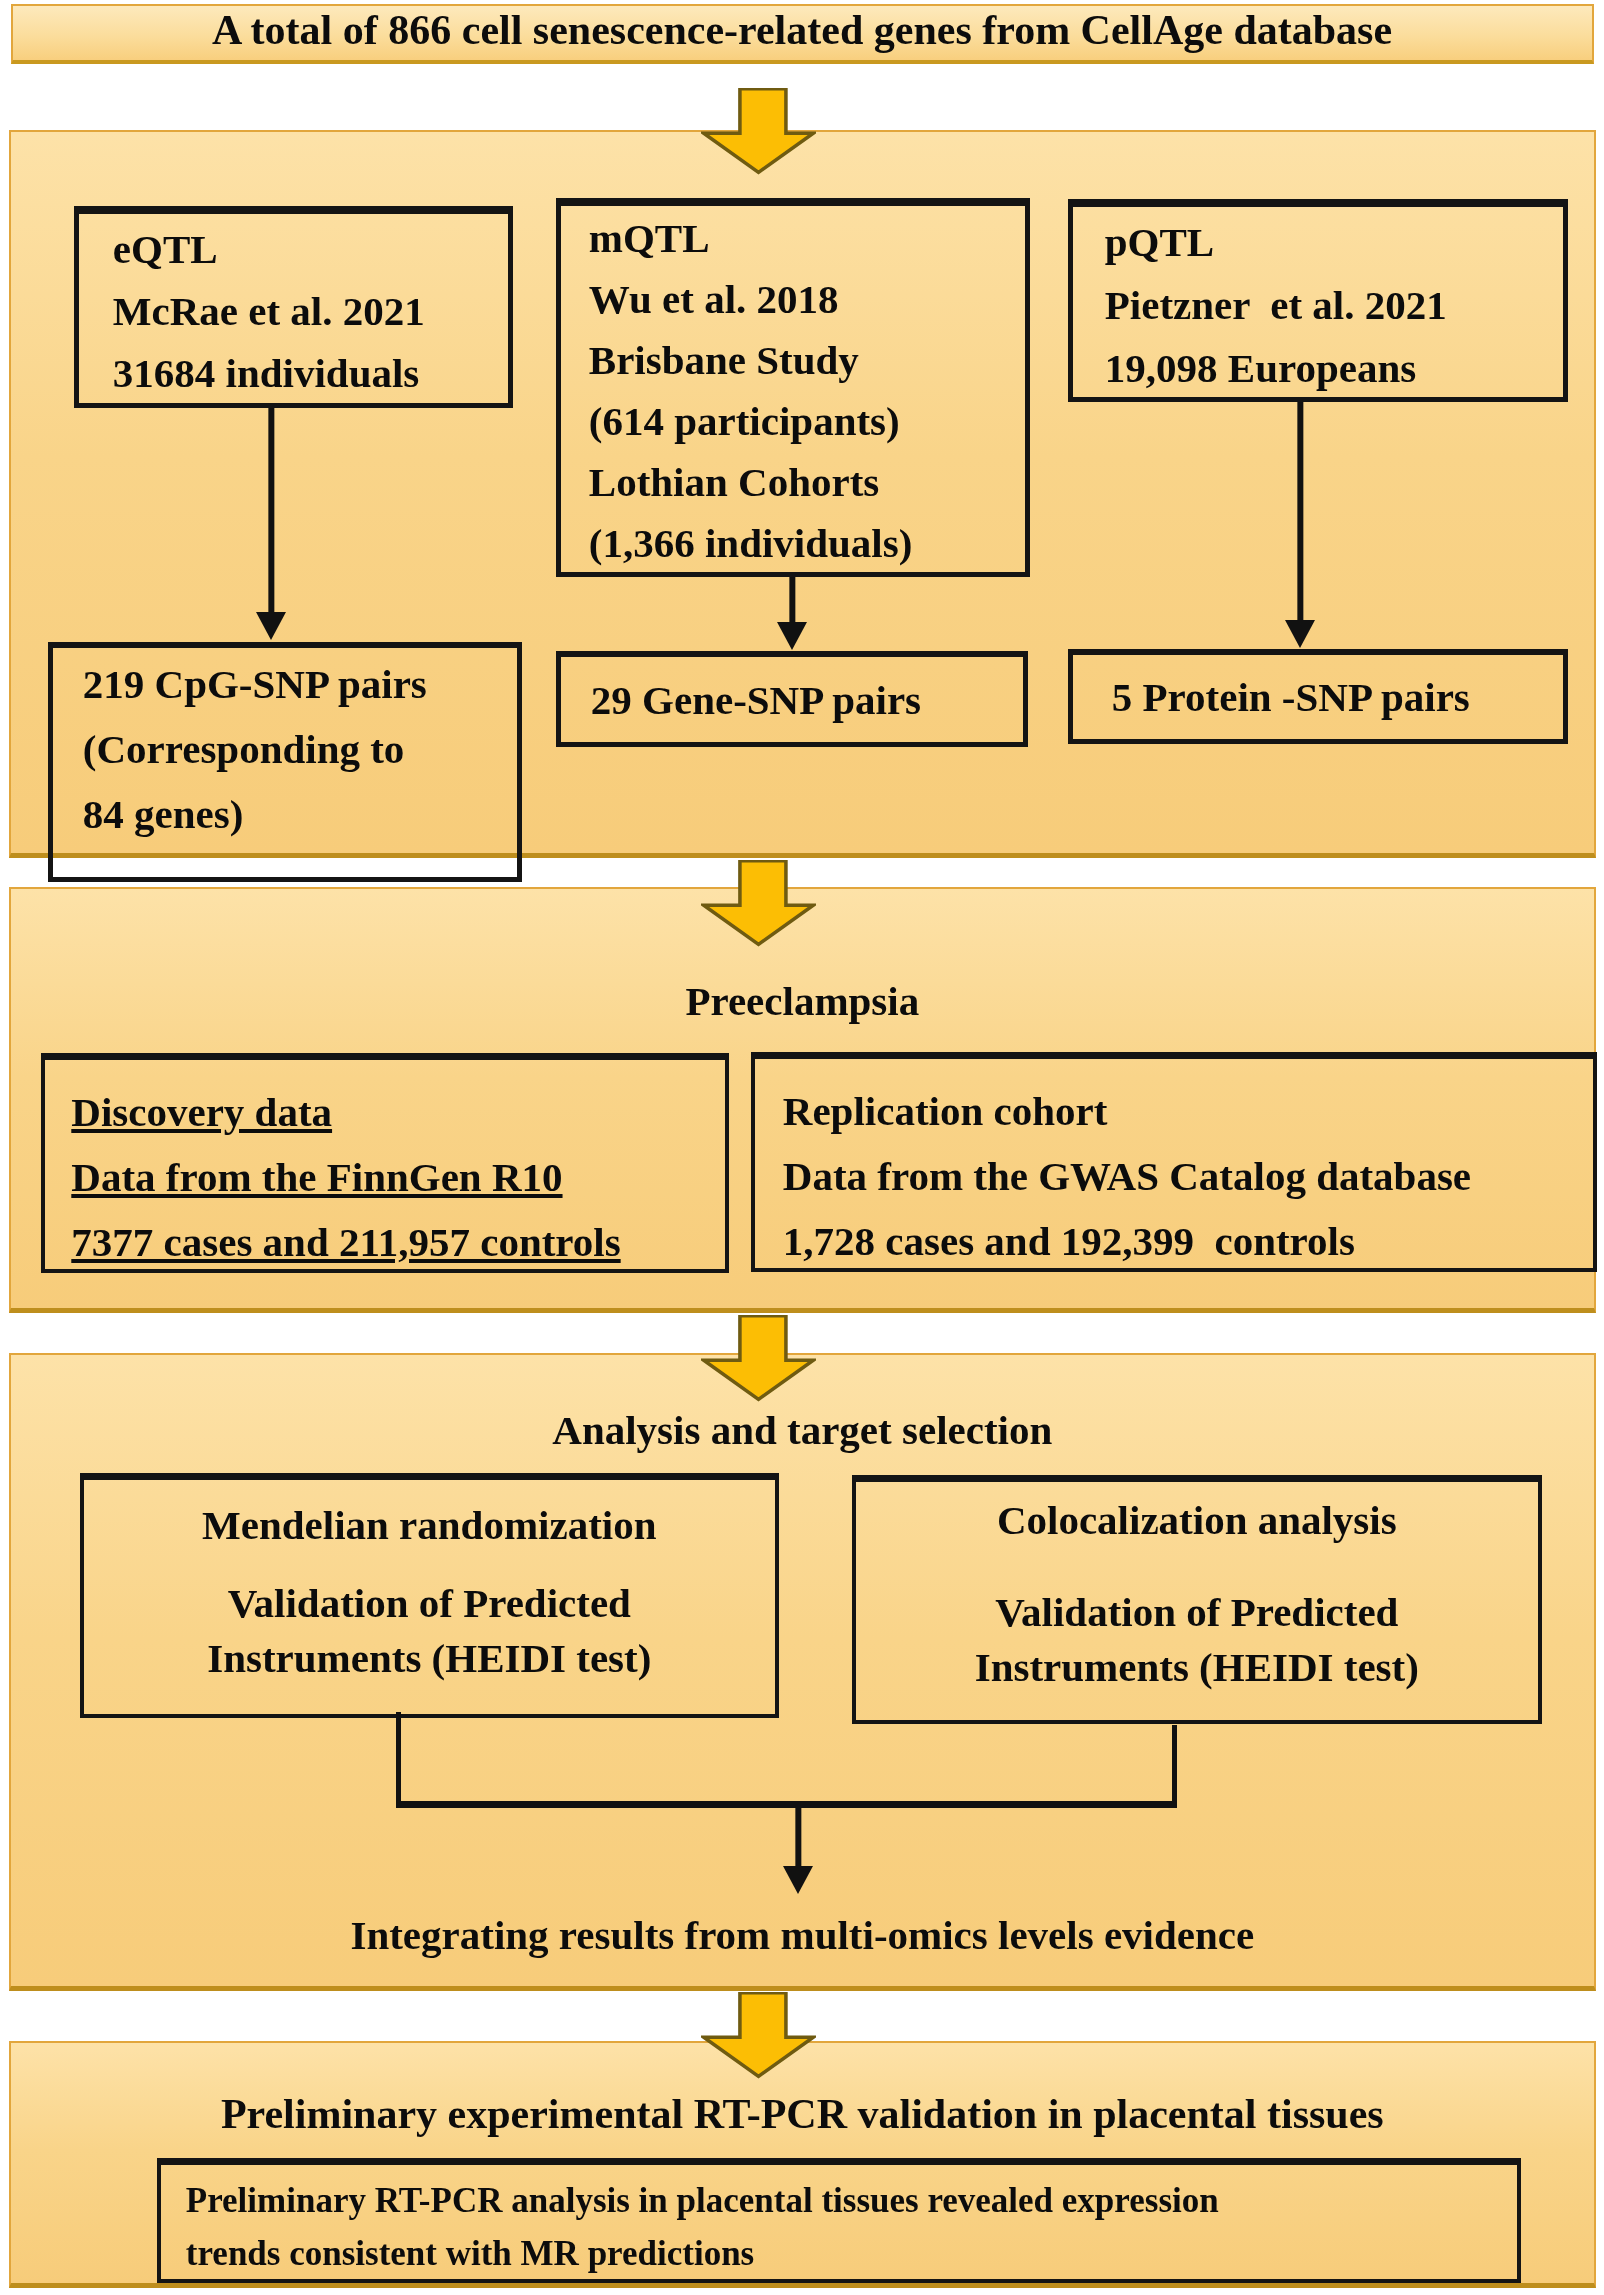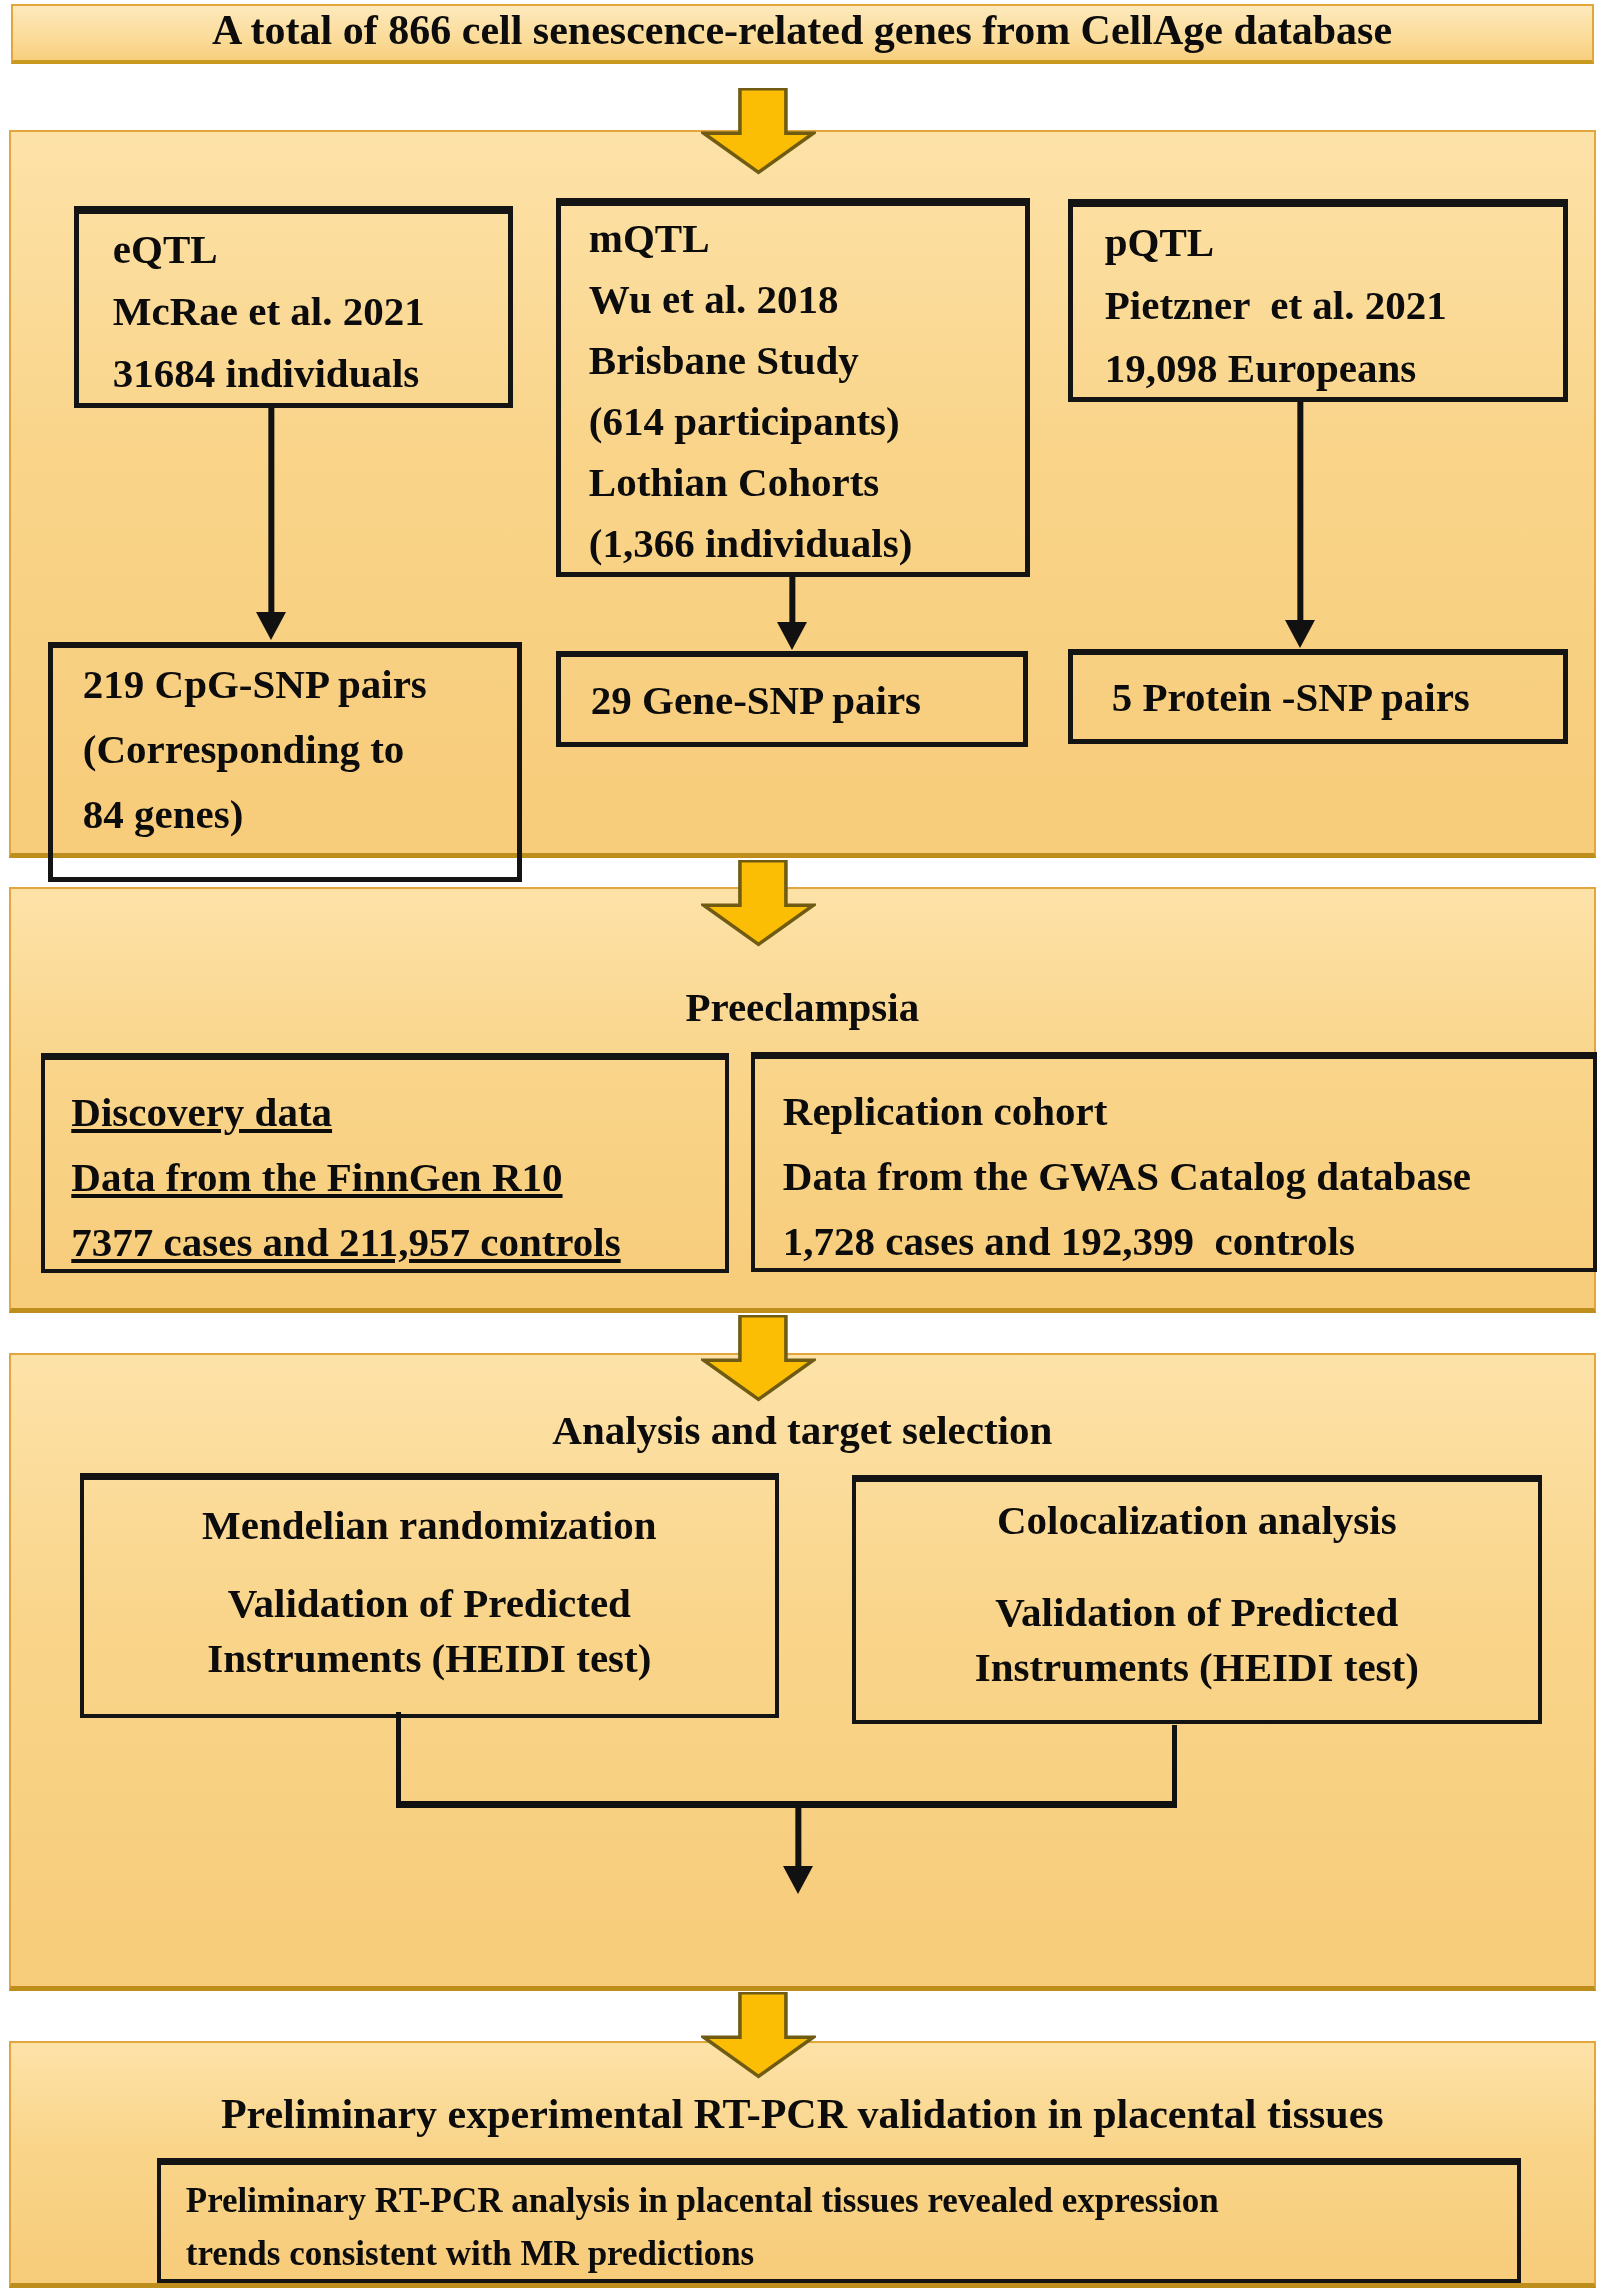--- a/index.html
+++ b/index.html
@@ -122,21 +122,21 @@
     <div class="bbox" style="left:545px; top:519px; width:472px; height:96px; display:flex; align-items:center; padding-left:30px; border-top-width:6.2px;">
       <span>29 Gene-SNP pairs</span>
     </div>
 
     <div class="bbox" style="left:1057px; top:517px; width:500px; height:95px; display:flex; align-items:center; padding-left:39px; border-top-width:6.2px;">
       <span>5 Protein -SNP pairs</span>
     </div>
   </div>
 
   <div class="panel" style="top:887px; height:426px;">
-    <div class="center-title" style="top:94px;">Preeclampsia</div>
+    <div class="center-title" style="top:88px;">Preeclampsia</div>
 
     <div class="bbox" style="left:30px; top:164px; width:688px; height:220px; padding:19.5px 0 0 26.5px; line-height:65px; border-top-width:7px; border-width:4.4px; border-top-width:7px;text-decoration:underline;">
       <div class="line">Discovery data</div>
       <div class="line">Data from the FinnGen R10</div>
       <div class="line">7377 cases and 211,957 controls</div>
     </div>
 
     <div class="bbox" style="left:740px; top:163px; width:846px; height:220px; padding:19.5px 0 0 28px; line-height:65px; border-width:4.4px; border-top-width:7px;">
       <div class="line">Replication cohort</div>
       <div class="line">Data from the GWAS Catalog database</div>
@@ -160,20 +160,21 @@
     </div>
 
     <div class="cline" style="left:385px; top:357px; width:5.3px; height:94px;"></div>
     <div class="cline" style="left:1161px; top:370px; width:5.3px; height:81px;"></div>
     <div class="cline" style="left:385px; top:446px; width:781px; height:7px;"></div>
     <div class="varrow" style="left:770px; top:451px; height:88px;">
       <div class="shaft"></div>
       <div class="head"></div>
     </div>
 
+    <div class="center-title" style="top:556px;">Integrating results from multi-omics levels evidence</div>
   </div>
 
   <div class="panel" style="top:2041px; height:247px;">
     <div class="center-title" style="top:47px; font-size:42px;">Preliminary experimental RT-PCR validation in placental tissues</div>
 
     <div class="bbox" style="left:146px; top:115px; width:1364px; height:125px; padding:8.8px 0 0 25px; line-height:53px; font-size:35px; border-width:4.4px; border-top-width:7px;">
       <div class="line">Preliminary RT-PCR analysis in placental tissues revealed expression</div>
       <div class="line">trends consistent with MR predictions</div>
     </div>
   </div>

